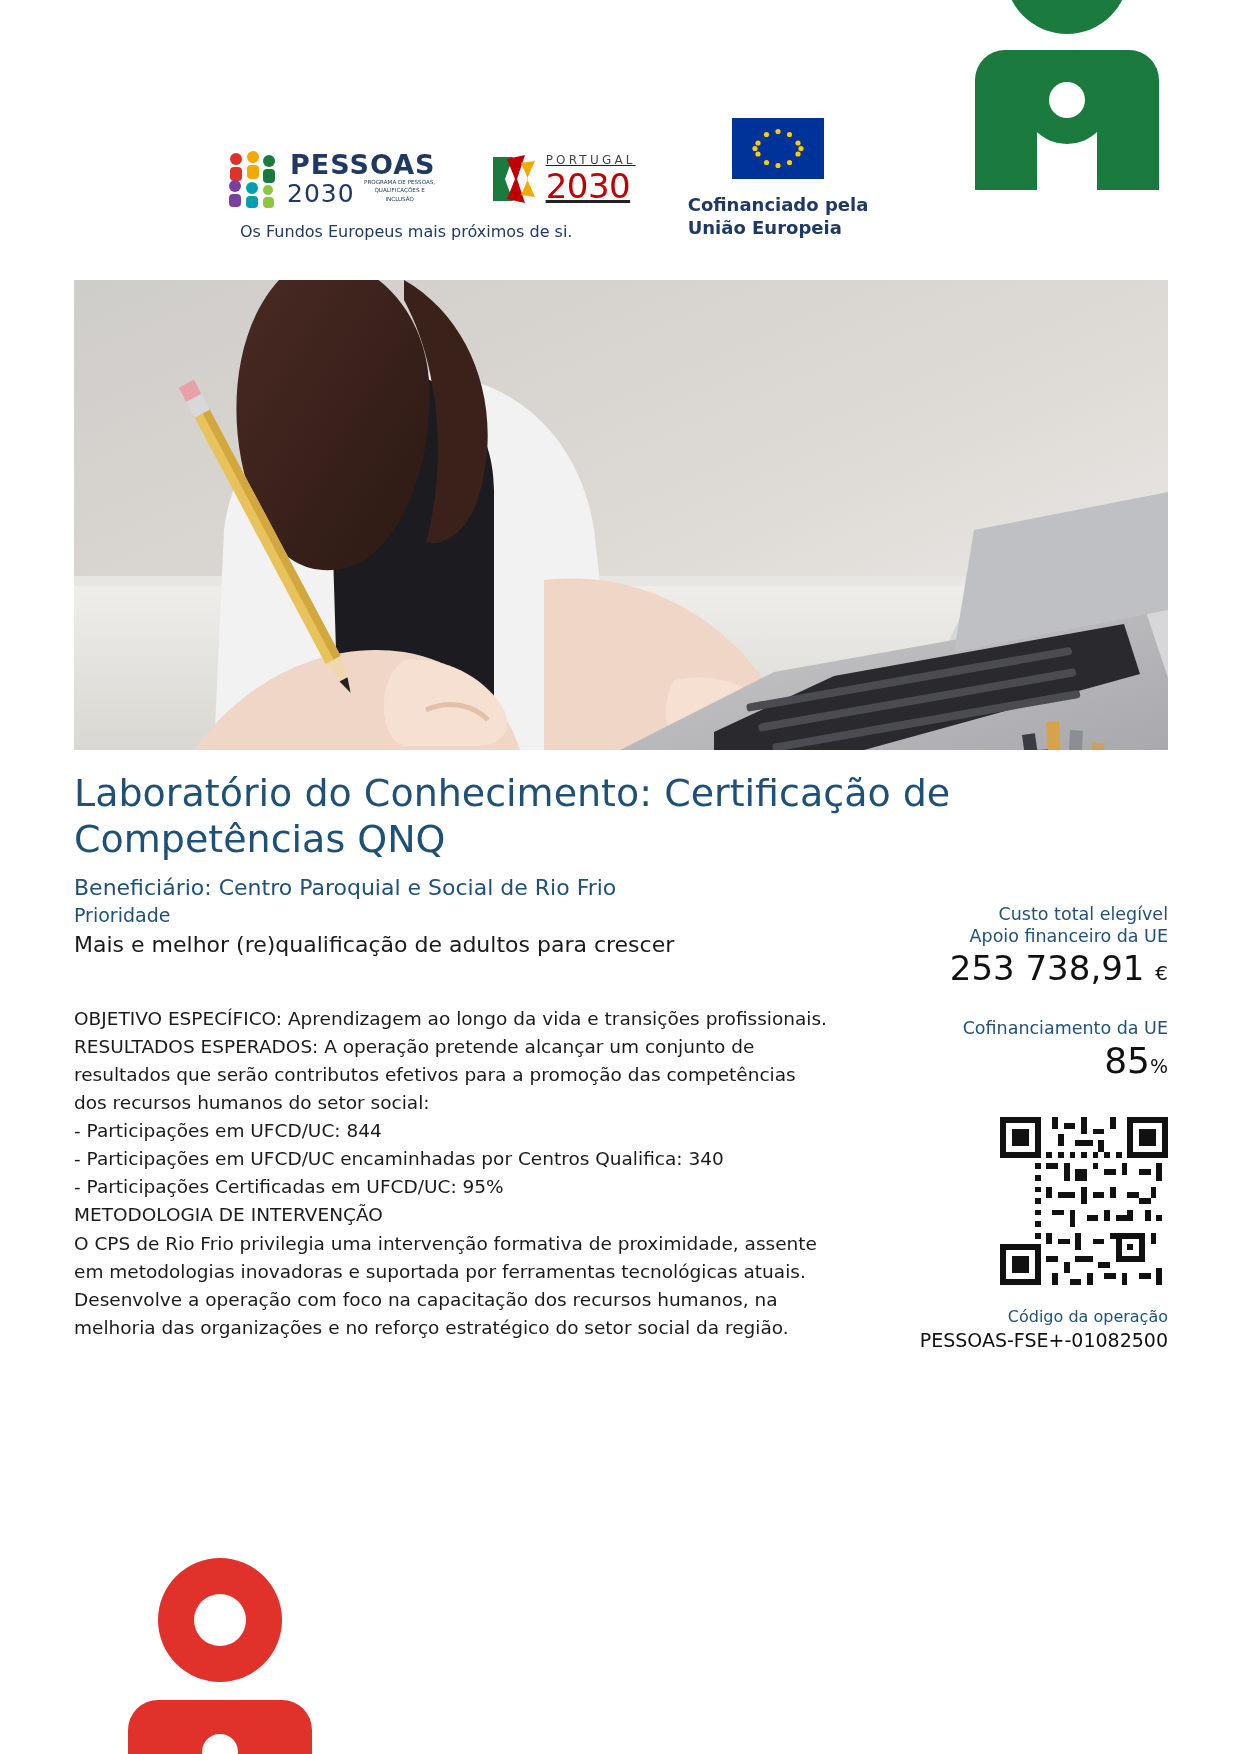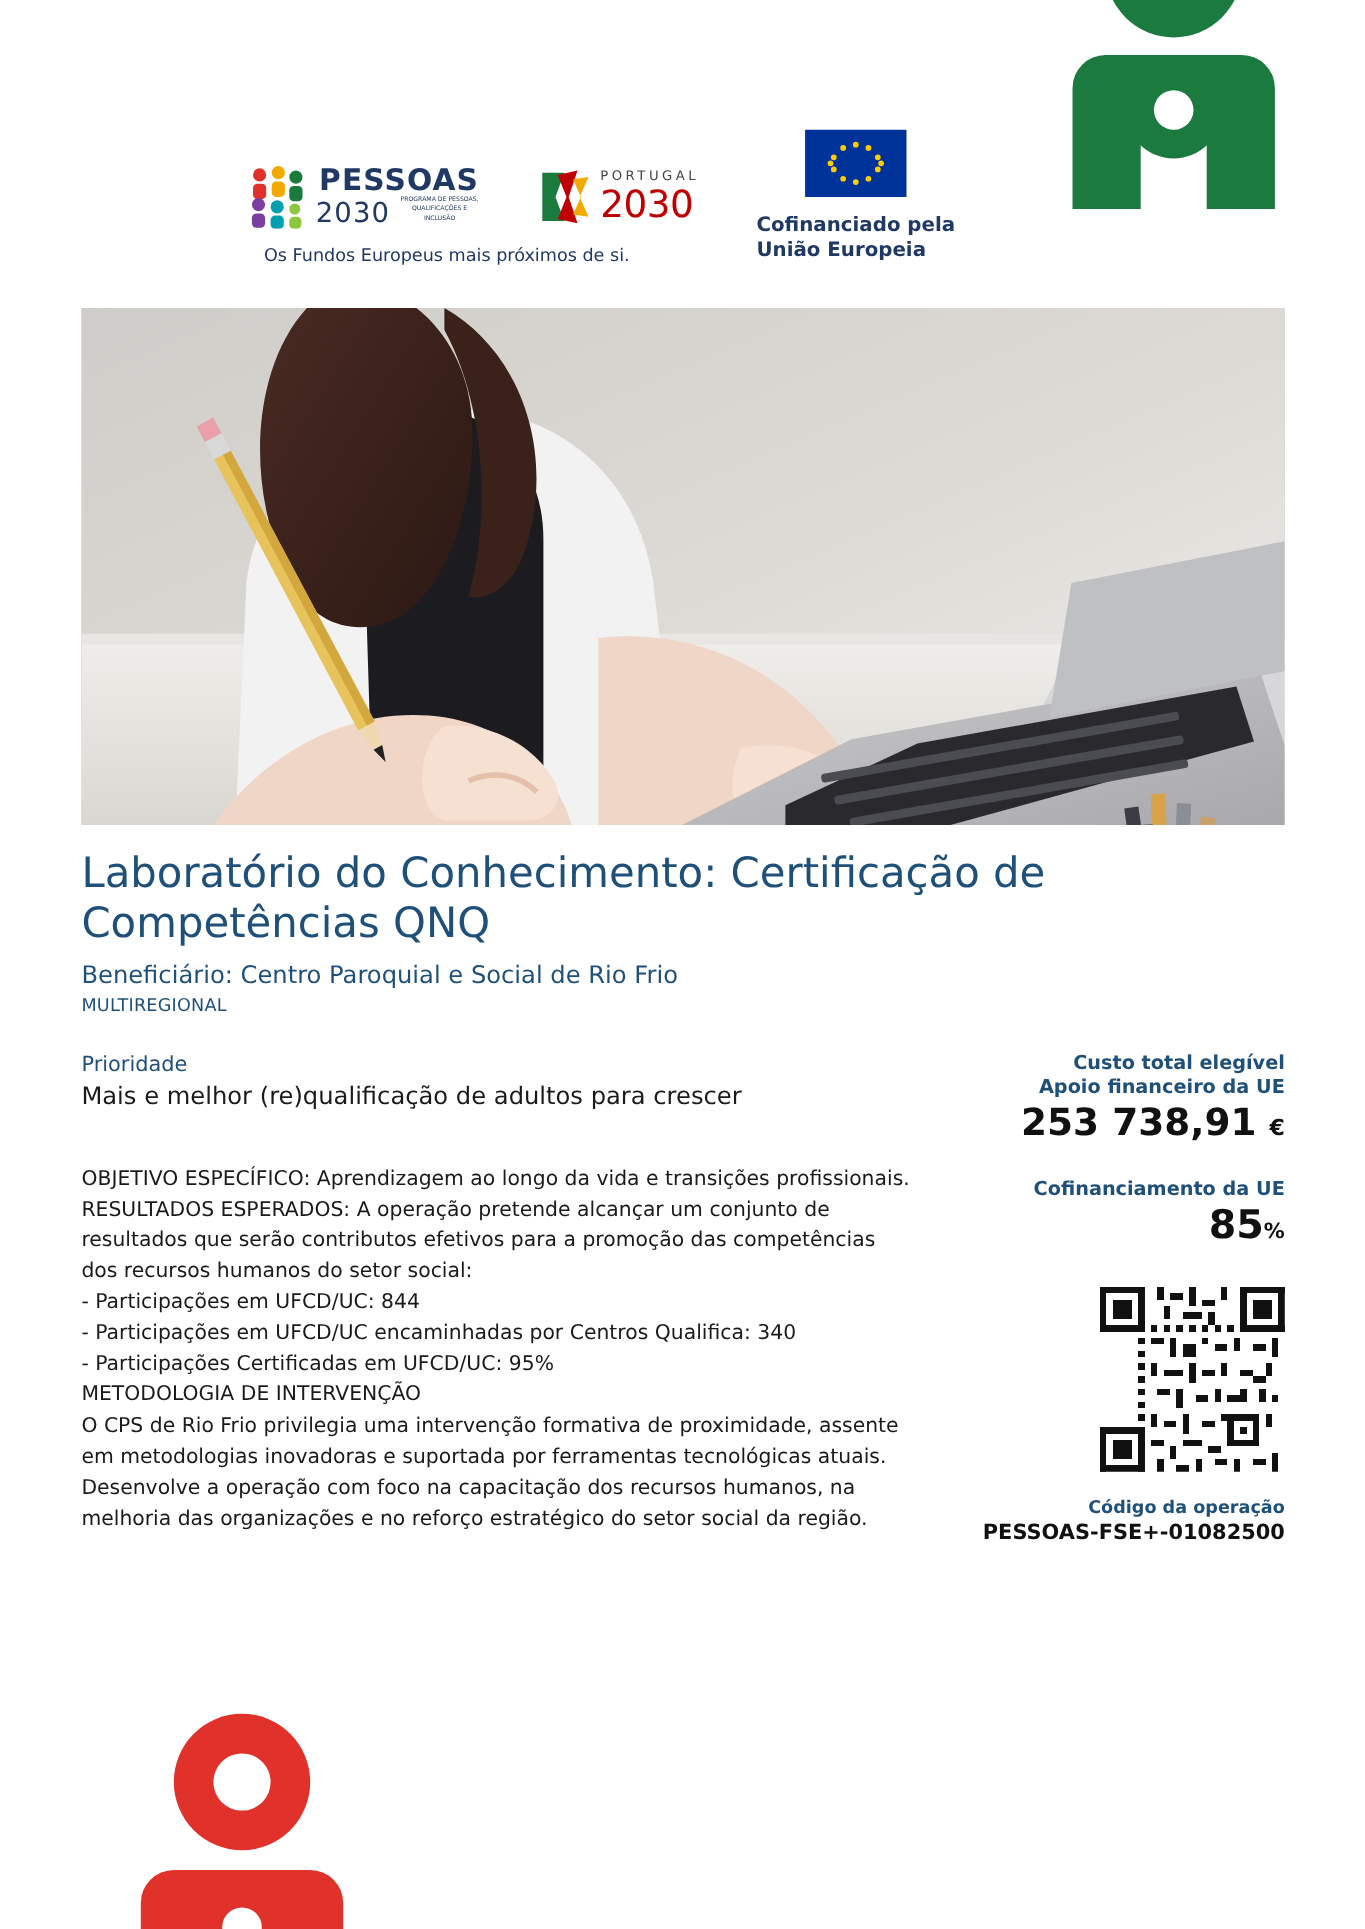--- a/index.html
+++ b/index.html
@@ -65,21 +65,21 @@
     letter-spacing: 1px;
   }
   .pessoas-text .l2 .sub {
     font-size: 5.6px;
     line-height: 1.45;
     color: #1f3864;
     padding-bottom: 3px;
     max-width: 78px;
   }
 
-  .portugal-logo { display: flex; align-items: center; gap: 9px; }
+  .portugal-logo { display: flex; align-items: center; gap: 9px; text-decoration: underline; }
   .pt-flag {
     width: 46px;
     height: 52px;
   }
   .pt-text { line-height: 1; }
   .pt-text .l1 {
     font-size: 12px;
     letter-spacing: 3.2px;
     color: #444444;
     margin-bottom: 3px;
@@ -157,21 +157,20 @@
 
   .cols {
     display: flex;
     justify-content: space-between;
     align-items: flex-start;
   }
   .left-col { width: 755px; }
   .right-col {
     width: 290px;
     text-align: right;
-    font-weight: bold;
   }
 
   .prio-label {
     font-size: 19px;
     color: #1f5079;
     margin-bottom: 6px;
   }
   .prio-value {
     font-size: 22px;
     color: #1a1a1a;
@@ -428,21 +427,20 @@
       </g>
       <rect x="930" y="690" width="110" height="26" fill="rgba(255,255,255,0.35)"></rect>
     </g>
   </svg>
 </div>
 
 <div class="content">
 
   <h1 class="title">Laboratório do Conhecimento: Certificação de Competências QNQ</h1>
   <div class="beneficiary">Beneficiário: Centro Paroquial e Social de Rio Frio</div>
-  <div class="region">MULTIREGIONAL</div>
 
   <div class="cols">
     <div class="left-col">
       <div class="prio-label">Prioridade</div>
       <div class="prio-value">Mais e melhor (re)qualificação de adultos para crescer</div>
       <div class="desc">OBJETIVO ESPECÍFICO: Aprendizagem ao longo da vida e transições profissionais.
 RESULTADOS ESPERADOS: A operação pretende alcançar um conjunto de resultados que serão contributos efetivos para a promoção das competências dos recursos humanos do setor social:
 - Participações em UFCD/UC: 844
 - Participações em UFCD/UC encaminhadas por Centros Qualifica: 340
 - Participações Certificadas em UFCD/UC: 95%

